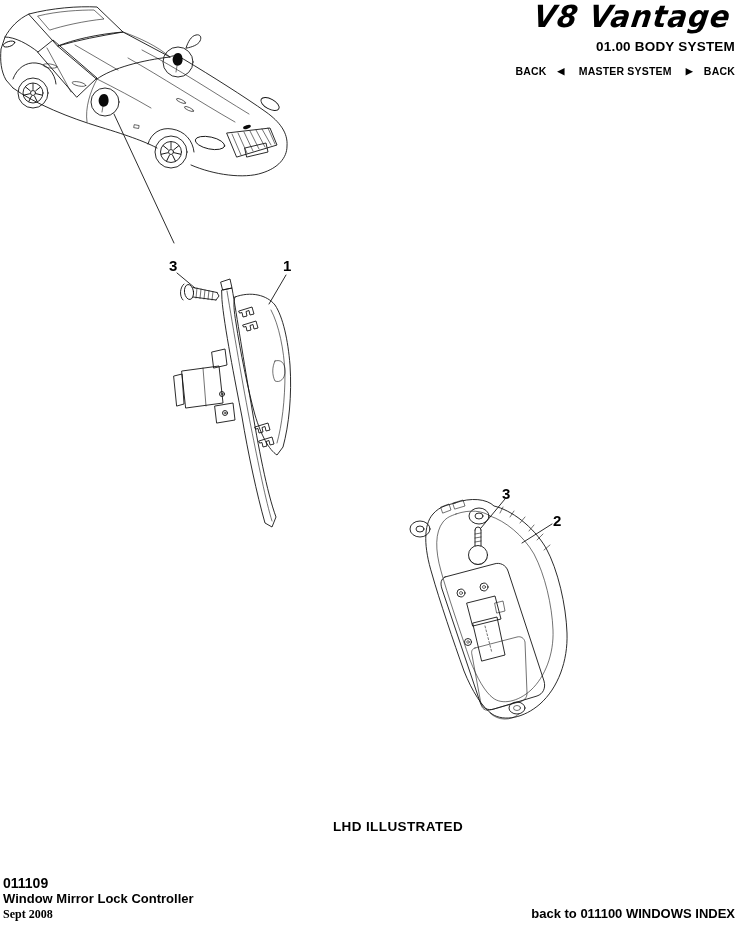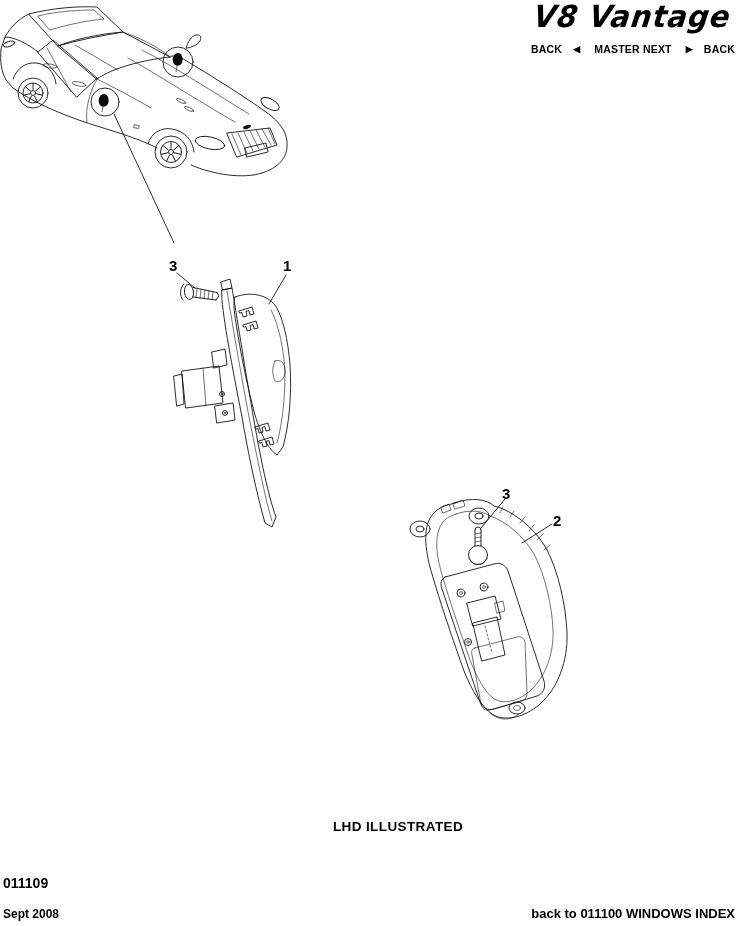--- a/index.html
+++ b/index.html
@@ -72,40 +72,41 @@
     text-align: center;
     font-size: 13.5px;
     font-weight: bold;
     letter-spacing: 0.4px;
     margin-left: 37px;
   }
   
   .doc-number  { position: absolute; left: 3px; top: 875px; font-size: 14px; font-weight: bold; }
   .doc-title   { position: absolute; left: 3px; top: 891px; font-size: 13px; font-weight: bold; }
   .doc-date    { position: absolute; left: 3px; top: 907px; font-size: 12px; font-weight: bold;
-                 font-family: Liberation Sans, sans-serif; }
+                 font-family: Liberation Serif, serif; }
   .windows-index-link {
     position: absolute; right: 2px; top: 906px;
     font-size: 13px; font-weight: bold; cursor: pointer; white-space: nowrap;
   }
 </style>
 </head>
 <body>
 
 <div class="page">
 
   <div class="header">
     <div class="logo">V8 Vantage</div>
+    <div class="section-title">01.00 BODY SYSTEM</div>
     <div class="nav">
       <span class="nav-item">
         <span>BACK</span>
         <span class="tri">◀</span>
       </span>
       <span class="nav-item">
-        <span>MASTER NEXT</span>
+        <span>MASTER SYSTEM</span>
       </span>
       <span class="nav-item">
         <span class="tri">▶</span>
         <span>BACK</span>
       </span>
     </div>
   </div>
 
   <svg style="left:0; top:0;" width="300" height="250" viewBox="0 0 300 250">
     <g>
@@ -284,16 +285,17 @@
   </svg>
 
   <div class="callout-label" style="left:169px; top:258px;">3</div>
   <div class="callout-label" style="left:283px; top:258px;">1</div>
   <div class="callout-label" style="left:502px; top:486px;">3</div>
   <div class="callout-label" style="left:553px; top:513px;">2</div>
 
   <div class="caption">LHD ILLUSTRATED</div>
 
   <div class="doc-number">011109</div>
+  <div class="doc-title">Window Mirror Lock Controller</div>
   <div class="doc-date">Sept 2008</div>
   <div class="windows-index-link">back to 011100 WINDOWS INDEX</div>
 
 </div>
 
 </body></html>

